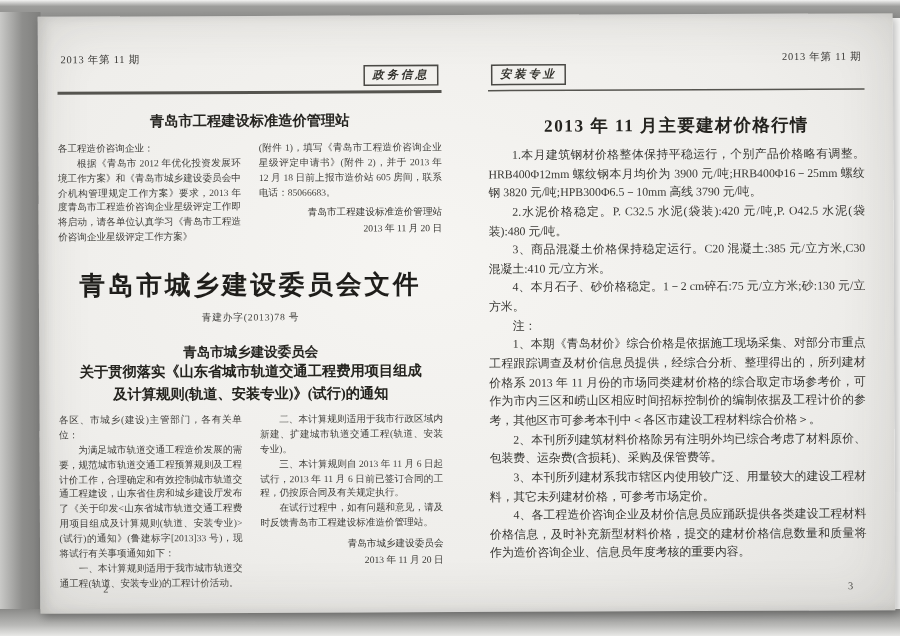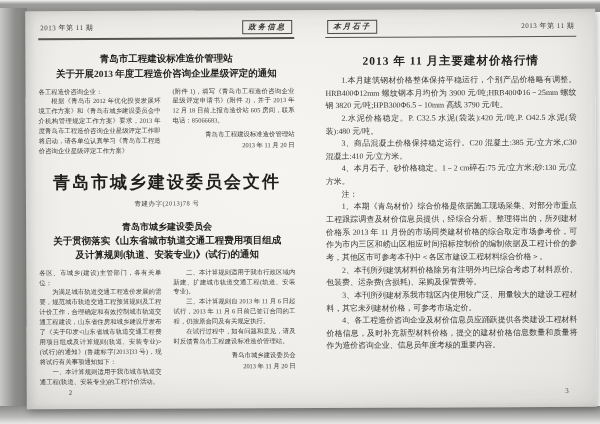--- a/index.html
+++ b/index.html
@@ -27,21 +27,21 @@
     transform:rotate(-0.25deg);
   }
   .page{width:50%;box-sizing:border-box;position:relative;color:#2c2b29;}
   .page-left{padding:10px 16px 4px 13px;}
   .page-right{padding:10px 19px 4px 15px;}
 
   
   .pg-header{display:flex;justify-content:space-between;align-items:center;
     font-size:7px;color:#3a3936;letter-spacing:.5px;padding:0 2px 2px 2px;}
   .hdr-box{border:1px solid #4a4945;padding:1px 5px;font-weight:bold;font-style:italic;
-    font-size:7.5px;letter-spacing:2px;color:#35342f;}
+    font-size:7.5px;letter-spacing:2px;color:#35342f;margin-top:23px;}
   .hdr-rule{border-bottom:2px solid #55544f;margin:1px 0 0 0;}
   .hdr-rule.thin{border-bottom-width:1.5px;}
 
   
   .t1{margin:13px 0 0 0;text-align:center;font-size:9.5px;font-weight:bold;
     color:#272622;line-height:1.45;}
   .cols{display:flex;gap:12px;margin-top:5px;}
   .col{width:50%;font-size:6.4px;line-height:1.55;color:#403f3b;text-align:justify;}
   .col p{margin:0;}
   .col p.indent{text-indent:2em;}
@@ -74,21 +74,20 @@
   <div class="paper">
 
     <div class="page page-left">
       <div class="pg-header">
         <span>2013 年第 11 期</span>
         <span class="hdr-box">政务信息</span>
       </div>
       <div class="hdr-rule"></div>
 
       <div class="t1">青岛市工程建设标准造价管理站</div>
-      <div class="t1" style="margin-top:1px;">关于开展2013 年度工程造价咨询企业星级评定的通知</div>
 
       <div class="cols">
         <div class="col">
           <p>各工程造价咨询企业：</p>
           <p class="indent">根据《青岛市 2012 年优化投资发展环境工作方案》和《青岛市城乡建设委员会中介机构管理规定工作方案》要求，2013 年度青岛市工程造价咨询企业星级评定工作即将启动，请各单位认真学习《青岛市工程造价咨询企业星级评定工作方案》</p>
         </div>
         <div class="col">
           <p>(附件 1)，填写《青岛市工程造价咨询企业星级评定申请书》(附件 2)，并于 2013 年 12 月 18 日前上报市造价站 605 房间，联系电话：85066683。</p>
           <p class="signer">青岛市工程建设标准造价管理站</p>
           <p class="signer tight">2013 年 11 月 20 日</p>
@@ -115,21 +114,21 @@
           <p class="signer">青岛市城乡建设委员会</p>
           <p class="signer tight">2013 年 11 月 20 日</p>
         </div>
       </div>
 
       <div class="pageno pageno-left">2</div>
     </div>
 
     <div class="page page-right">
       <div class="pg-header">
-        <span class="hdr-box">本月石子</span>
+        <span class="hdr-box">安装专业</span>
         <span>2013 年第 11 期</span>
       </div>
       <div class="hdr-rule thin"></div>
 
       <div class="rp-title">2013 年 11 月主要建材价格行情</div>
 
       <p class="rp">1.本月建筑钢材价格整体保持平稳运行，个别产品价格略有调整。HRB400Φ12mm 螺纹钢本月均价为 3900 元/吨;HRB400Φ16－25mm 螺纹钢 3820 元/吨;HPB300Φ6.5－10mm 高线 3790 元/吨。</p>
       <p class="rp">2.水泥价格稳定。P. C32.5 水泥(袋装):420 元/吨,P. O42.5 水泥(袋装):480 元/吨。</p>
       <p class="rp">3、商品混凝土价格保持稳定运行。C20 混凝土:385 元/立方米,C30 混凝土:410 元/立方米。</p>
       <p class="rp">4、本月石子、砂价格稳定。1－2 cm碎石:75 元/立方米;砂:130 元/立方米。</p>

